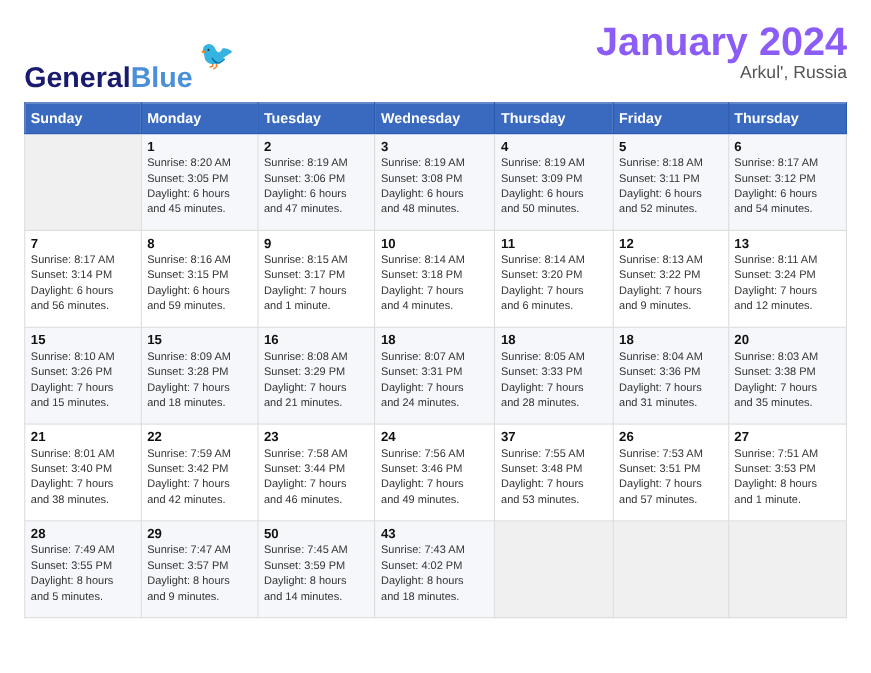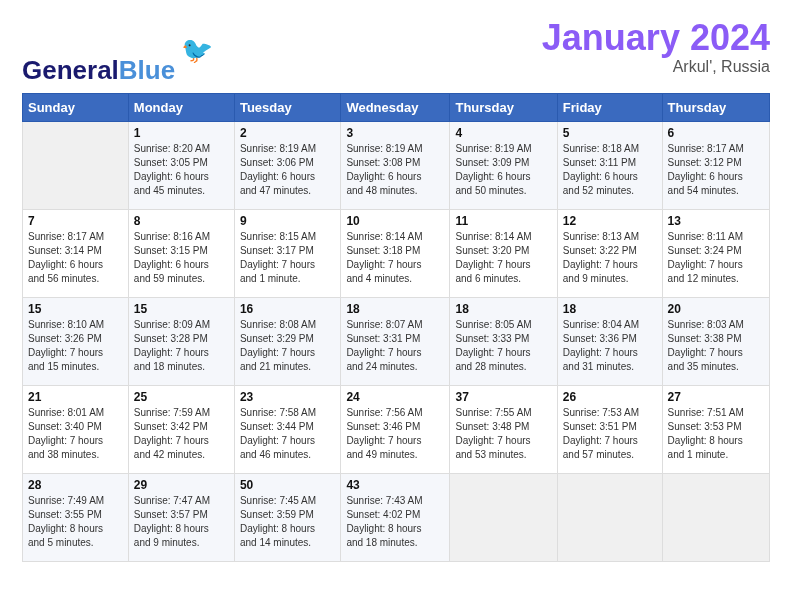--- a/index.html
+++ b/index.html
@@ -210,21 +210,21 @@
             <span class="day-number">20</span>
             <div class="day-info">Sunrise: 8:03 AM<br>Sunset: 3:38 PM<br>Daylight: 7 hours<br>and 35 minutes.</div>
           </td>
         </tr>
         <tr>
           <td>
             <span class="day-number">21</span>
             <div class="day-info">Sunrise: 8:01 AM<br>Sunset: 3:40 PM<br>Daylight: 7 hours<br>and 38 minutes.</div>
           </td>
           <td>
-            <span class="day-number">25</span>
+            <span class="day-number">22</span>
             <div class="day-info">Sunrise: 7:59 AM<br>Sunset: 3:42 PM<br>Daylight: 7 hours<br>and 42 minutes.</div>
           </td>
           <td>
             <span class="day-number">23</span>
             <div class="day-info">Sunrise: 7:58 AM<br>Sunset: 3:44 PM<br>Daylight: 7 hours<br>and 46 minutes.</div>
           </td>
           <td>
             <span class="day-number">24</span>
             <div class="day-info">Sunrise: 7:56 AM<br>Sunset: 3:46 PM<br>Daylight: 7 hours<br>and 49 minutes.</div>
           </td>

